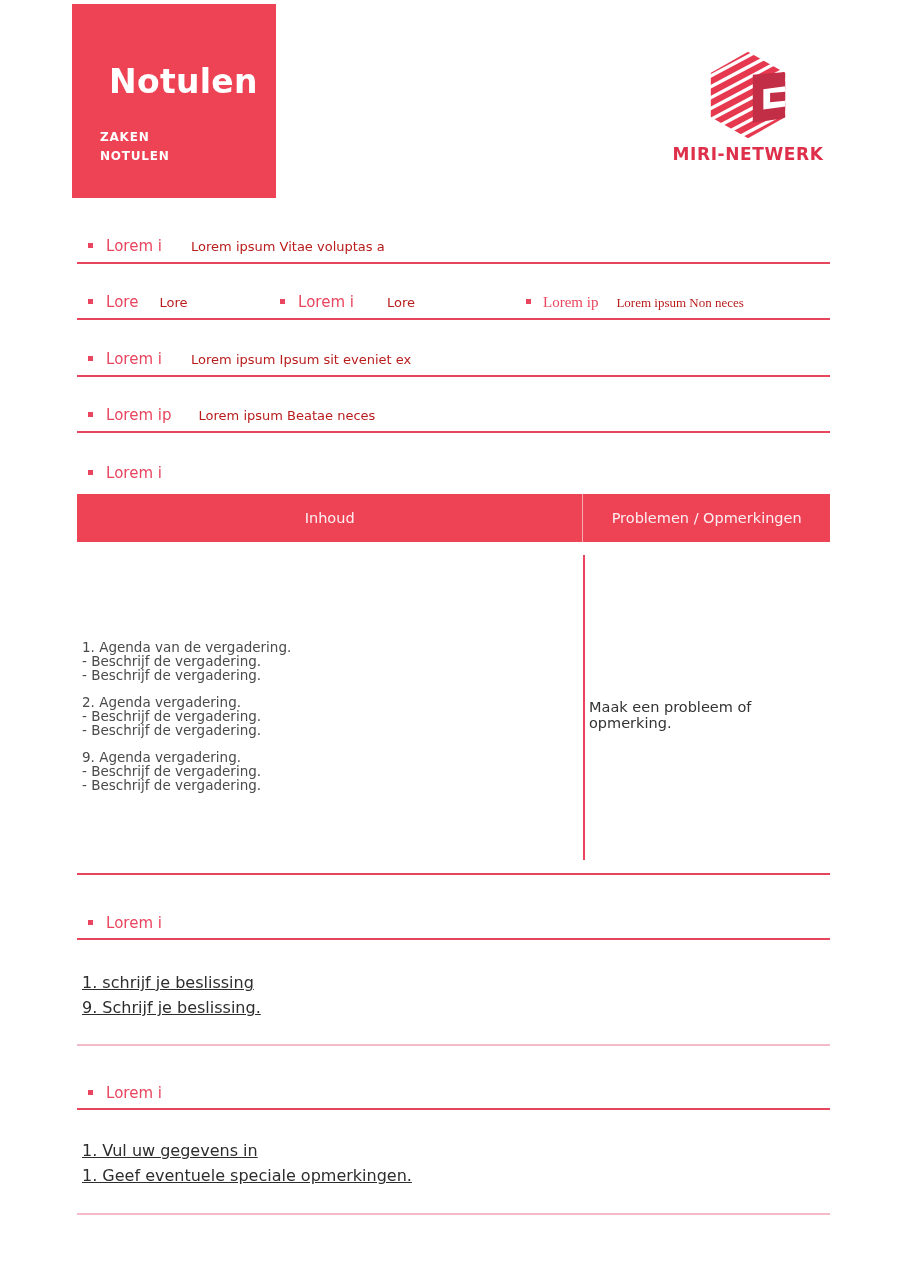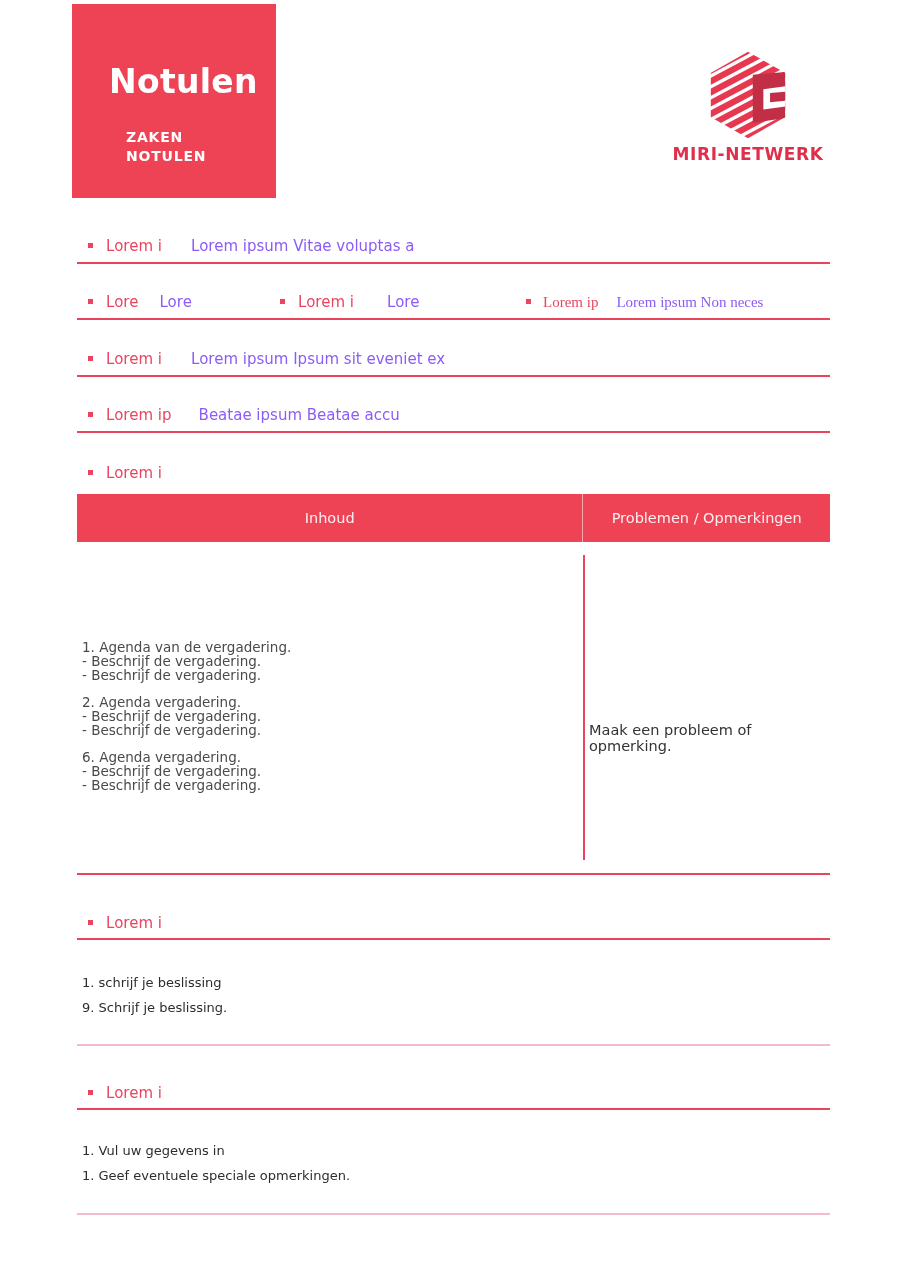--- a/index.html
+++ b/index.html
@@ -12,22 +12,22 @@
   
   .header-block {
     position:absolute; left:72px; top:4px; width:204px; height:194px;
     background:#ee4355;
   }
   .header-title {
     position:absolute; left:37px; top:58px;
     font-size:33px; font-weight:bold; color:#ffffff; letter-spacing:0.3px;
   }
   .header-subtitle {
-    position:absolute; left:54px; top:124px;
-    font-size:14px; font-weight:bold; color:#ffffff;
+    position:absolute; left:28px; top:124px;
+    font-size:12px; font-weight:bold; color:#ffffff;
     line-height:19px; letter-spacing:0.8px; white-space:pre-line;
   }
 
   .logo {
     position:absolute; left:663px; top:50px; width:170px; text-align:center;
   }
   .logo svg { display:block; margin:0 auto; }
   .logo-text {
     margin-top:4px; font-size:17px; font-weight:bold; color:#de304a;
     letter-spacing:0.6px; white-space:nowrap;
@@ -37,21 +37,21 @@
   .field-row {
     position:absolute; left:77px; width:753px;
     border-bottom:2px solid #e6455c;
   }
   .field-group { position:absolute; bottom:7px; white-space:nowrap; }
   .bullet {
     display:inline-block; width:5px; height:5px; background:#e9455e;
     margin-right:8px; vertical-align:middle; margin-bottom:3px;
   }
   .field-label { font-size:15px; color:#e9455e; }
-  .field-value { font-size:15px; color:#8b5cf6; }
+  .field-value { font-size:13px; color:#b91c1c; }
 
   
   .section-header { position:absolute; left:77px; width:753px; }
   .section-header.underlined { border-bottom:2px solid #e6455c; }
   .section-label { position:absolute; left:11px; bottom:6px; white-space:nowrap; }
 
   
   .table-header {
     position:absolute; left:77px; top:494px; width:753px; height:48px;
     background:#ee4355; display:flex;
@@ -70,26 +70,26 @@
   .agenda {
     position:absolute; left:5px; top:98px; width:480px;
     font-size:13.5px; line-height:14px; color:#4a4a4a;
   }
   .agenda-group { white-space:pre-line; margin-bottom:13px; }
   .v-divider {
     position:absolute; left:506px; top:13px; height:305px; width:2px;
     background:#e9455e;
   }
   .remark {
-    position:absolute; left:512px; top:180px; width:238px;
+    position:absolute; left:512px; top:157px; width:238px;
     font-size:14.5px; color:#333333;
   }
 
   
-  .plain-list { position:absolute; left:82px; font-size:13px; color:#2d2d2d; }
+  .plain-list { position:absolute; left:82px; font-size:16px; color:#2d2d2d;text-decoration:underline; }
   .plain-list .list-line { line-height:25px; }
 
   .pink-line {
     position:absolute; left:77px; width:753px; height:0;
     border-top:2px solid #f3bbc8;
   }
 </style>
 </head>
 <body>
 
@@ -162,21 +162,21 @@
       <span class="bullet"></span>
       <span class="field-label">Lorem i</span>
       <span class="field-value" style="margin-left:24px;">Lorem ipsum Ipsum sit eveniet ex</span>
     </span>
   </div>
 
   <div class="field-row" style="top:395px; height:36px;">
     <span class="field-group" style="left:11px;">
       <span class="bullet"></span>
       <span class="field-label">Lorem ip</span>
-      <span class="field-value" style="margin-left:22px;">Beatae ipsum Beatae accu</span>
+      <span class="field-value" style="margin-left:22px;">Lorem ipsum Beatae neces</span>
     </span>
   </div>
 
   <div class="section-header" style="top:458px; height:30px;">
     <span class="section-label">
       <span class="bullet"></span>
       <span class="field-label">Lorem i</span>
     </span>
   </div>
 
@@ -186,21 +186,21 @@
   </div>
 
   <div class="table-body">
     <div class="agenda">
         <div class="agenda-group">1. Agenda van de vergadering.
 - Beschrijf de vergadering.
 - Beschrijf de vergadering.</div>
         <div class="agenda-group">2. Agenda vergadering.
 - Beschrijf de vergadering.
 - Beschrijf de vergadering.</div>
-        <div class="agenda-group">6. Agenda vergadering.
+        <div class="agenda-group">9. Agenda vergadering.
 - Beschrijf de vergadering.
 - Beschrijf de vergadering.</div>
       </div>
     <div class="v-divider"></div>
     <div class="remark">Maak een probleem of opmerking.</div>
   </div>
 
   <div class="section-header underlined" style="top:900px; height:38px;">
     <span class="section-label">
       <span class="bullet"></span>

